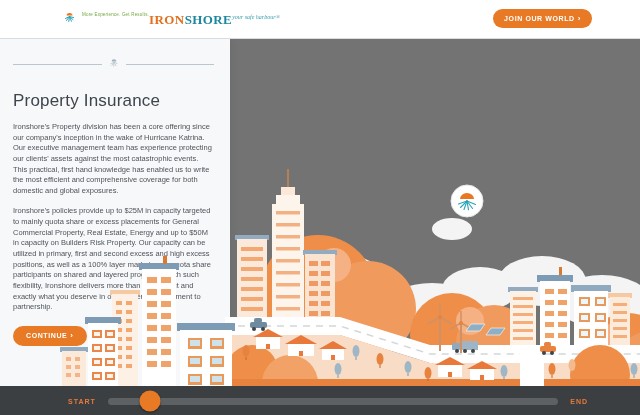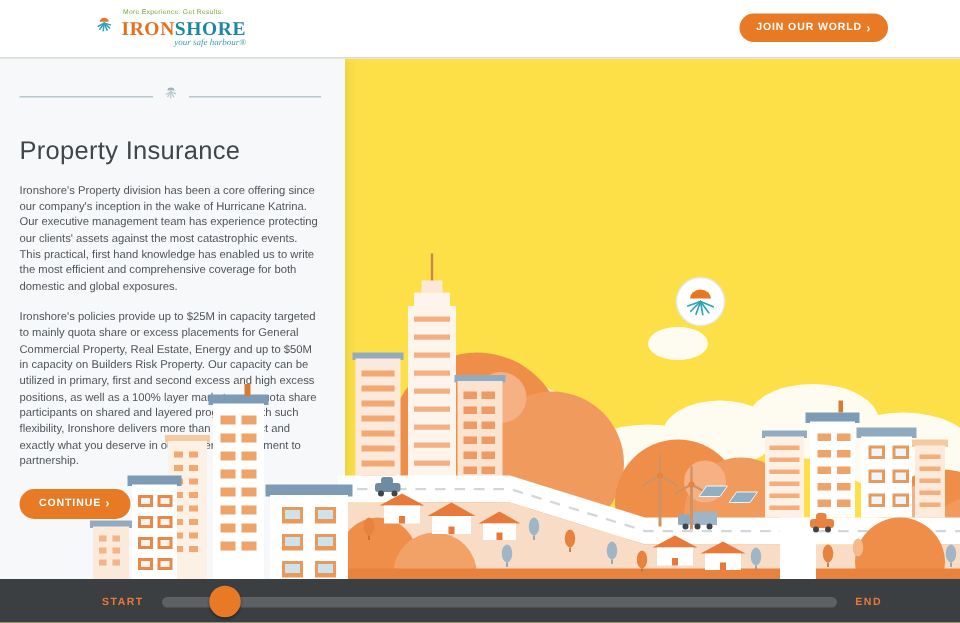--- a/index.html
+++ b/index.html
@@ -1,31 +1,31 @@
 <!DOCTYPE html>
 <html><head>
 <meta charset="utf-8">
 <style>
   html,body{margin:0;padding:0;}
   body{width:640px;height:415px;overflow:hidden;font-family:"Liberation Sans",sans-serif;background:#dde3e8;-webkit-font-smoothing:antialiased;}
 
   
   header{position:relative;height:38px;background:#ffffff;border-bottom:1px solid #d6dcdf;display:flex;align-items:center;z-index:5;}
   .logo{margin-left:62px;display:flex;align-items:center;gap:4px;cursor:pointer;}
-  .logo-text{display:flex;flex-direction:column;line-height:1;}
+  .logo-text{display:flex;flex-direction:row;line-height:1;}
   .logo-tagline{font-size:4.5px;color:#76a63f;letter-spacing:.2px;margin:0 0 1px 1px;}
   .logo-brand{font-family:"Liberation Serif",serif;font-size:13px;letter-spacing:.4px;font-weight:bold;}
   .logo-iron{color:#e4701e;}
   .logo-shore{color:#1e87a0;}
   .logo-slogan{font-family:"Liberation Serif",serif;font-style:italic;font-size:6px;color:#3b9dad;text-align:right;margin-top:1px;}
   .join-btn{position:absolute;right:48px;top:9px;height:19px;display:inline-flex;align-items:center;gap:3px;background:#e87a25;color:#fff;border:none;border-radius:10px;padding:0 11px;font-family:"Liberation Sans",sans-serif;font-size:7px;font-weight:bold;letter-spacing:.6px;cursor:pointer;}
   .chev{font-size:8px;line-height:1;}
 
   
-  main{position:relative;height:347px;background:#fde047;overflow:hidden;padding-left:47px;}
+  main{position:relative;height:347px;background:#737373;overflow:hidden;padding-left:47px;}
   .panel{position:absolute;left:0;top:0;width:230px;height:100%;box-sizing:border-box;background:#f7f8f9;box-shadow:2px 0 6px rgba(40,55,70,.10);padding:14px 16px 0 13px;z-index:1;}
   .divider{display:flex;align-items:center;gap:6px;margin:2px 0 18px 0;}
   .divider .line{flex:1;height:1px;background:#b9c7ce;}
   .page-title{font-size:17px;font-weight:400;color:#3e454b;margin:0 0 11px 0;letter-spacing:.2px;}
   .panel p{font-size:7.5px;line-height:1.42;color:#4e545a;margin:4px 0 10px 0;}
   .continue-btn{display:inline-flex;align-items:center;gap:3px;background:#e87a25;color:#fff;border:none;border-radius:11px;padding:6px 13px;font-family:"Liberation Sans",sans-serif;font-size:7px;font-weight:bold;letter-spacing:.6px;margin-top:3px;cursor:pointer;}
   .city{position:absolute;left:0;top:0;width:640px;height:347px;z-index:2;pointer-events:none;}
 
   
   footer{height:30px;background:#3b3f42;display:flex;align-items:center;padding:0 52px 0 68px;box-sizing:border-box;}

